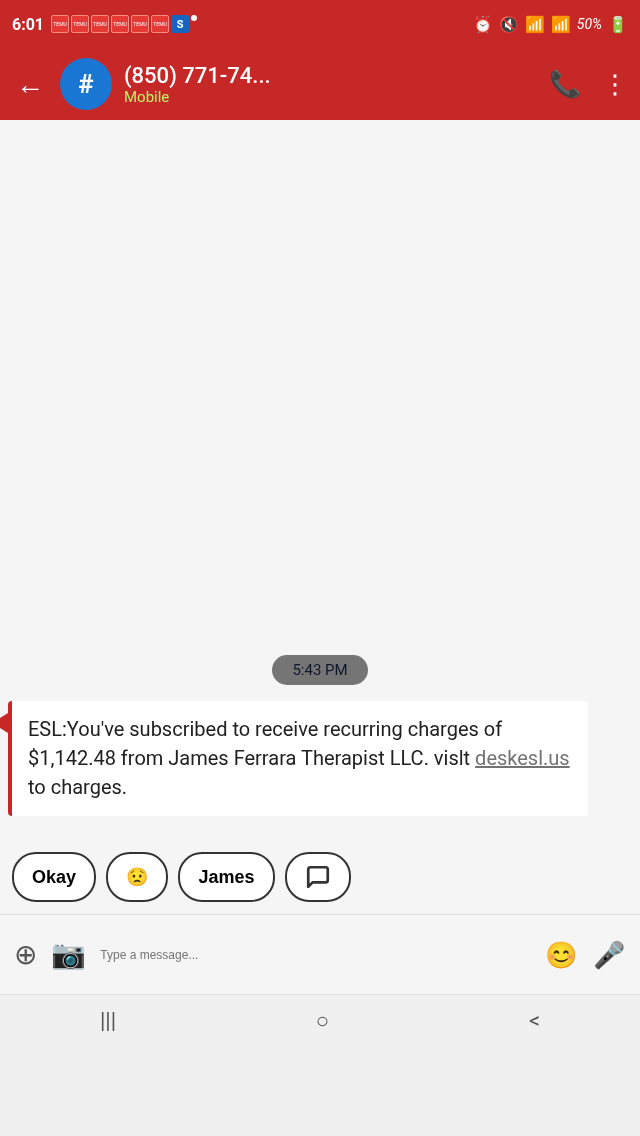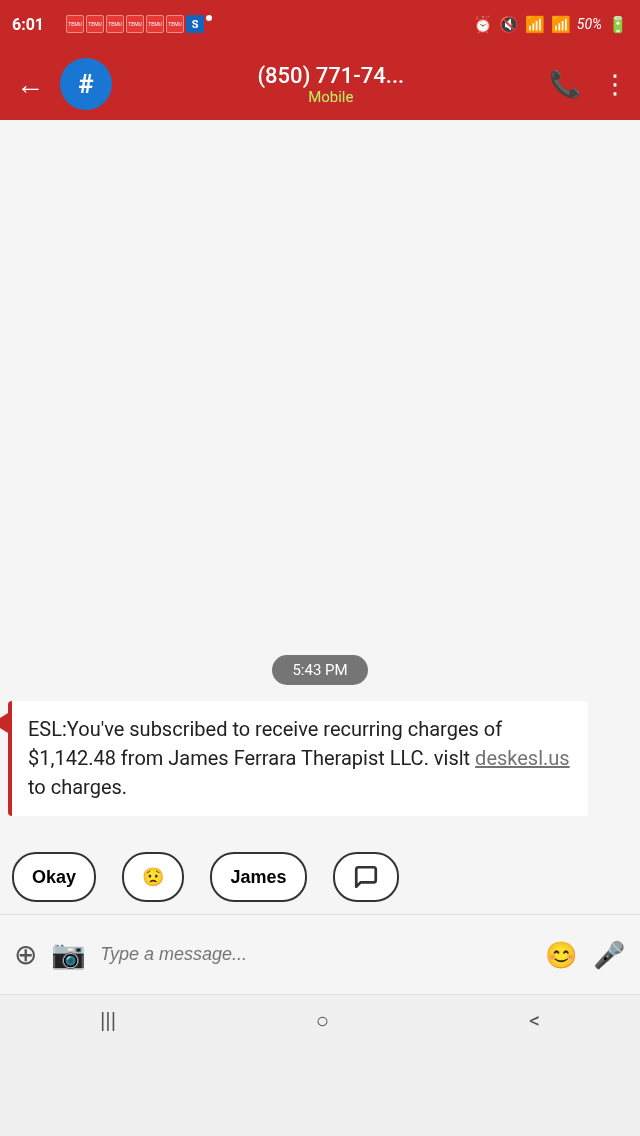--- a/index.html
+++ b/index.html
@@ -19,21 +19,21 @@
       height: 48px;
       background: #c62828;
       display: flex;
       align-items: center;
       justify-content: space-between;
       padding: 0 12px;
     }
     .status-left {
       display: flex;
       align-items: center;
-      gap: 18px;
+      gap: 3px;
     }
     .status-time {
       color: white;
       font-size: 16px;
       font-weight: bold;
       margin-right: 4px;
     }
     .status-icons-left {
       display: flex;
       gap: 2px;
@@ -107,21 +107,20 @@
       display: flex;
       align-items: center;
       justify-content: center;
       color: white;
       font-size: 26px;
       font-weight: bold;
       flex-shrink: 0;
     }
     .contact-info {
       flex: 1;
-      text-align: center;
     }
     .contact-number {
       color: white;
       font-size: 22px;
       font-weight: 500;
     }
     .contact-type {
       color: #bef264;
       font-size: 15px;
     }
@@ -147,21 +146,21 @@
       padding: 16px 0;
     }
 
     .timestamp-badge {
       display: flex;
       justify-content: center;
       margin-bottom: 16px;
     }
     .timestamp-text {
       background: #757575;
-      color: #ffffff;
+      color: #0f172a;
       border-radius: 16px;
       padding: 6px 20px;
       font-size: 15px;
     }
 
     
     .message-container {
       display: flex;
       flex-direction: column;
       padding: 0 8px;
@@ -190,21 +189,21 @@
       border-right: 16px solid #c62828;
     }
     .message-link {
       color: #737373;
       text-decoration: underline;
     }
 
     
     .quick-replies {
       display: flex;
-      gap: 26px;
+      gap: 10px;
       padding: 12px 12px;
       background: #f5f5f5;
       flex-wrap: nowrap;
     }
     .quick-reply-btn {
       border: 2px solid #333;
       background: white;
       border-radius: 24px;
       padding: 10px 18px;
       font-size: 18px;
@@ -230,24 +229,23 @@
     .input-icon {
       font-size: 28px;
       color: #555;
       cursor: pointer;
     }
     .message-input {
       flex: 1;
       height: 44px;
       border: none;
       background: transparent;
-      font-size: 18px;
+      font-size: 12px;
       color: #4d7c0f;
       outline: none;
-      font-style: italic;
     }
     .input-right-icons {
       display: flex;
       gap: 16px;
       align-items: center;
     }
     .input-right-icon {
       font-size: 26px;
       color: #555;
       cursor: pointer;

